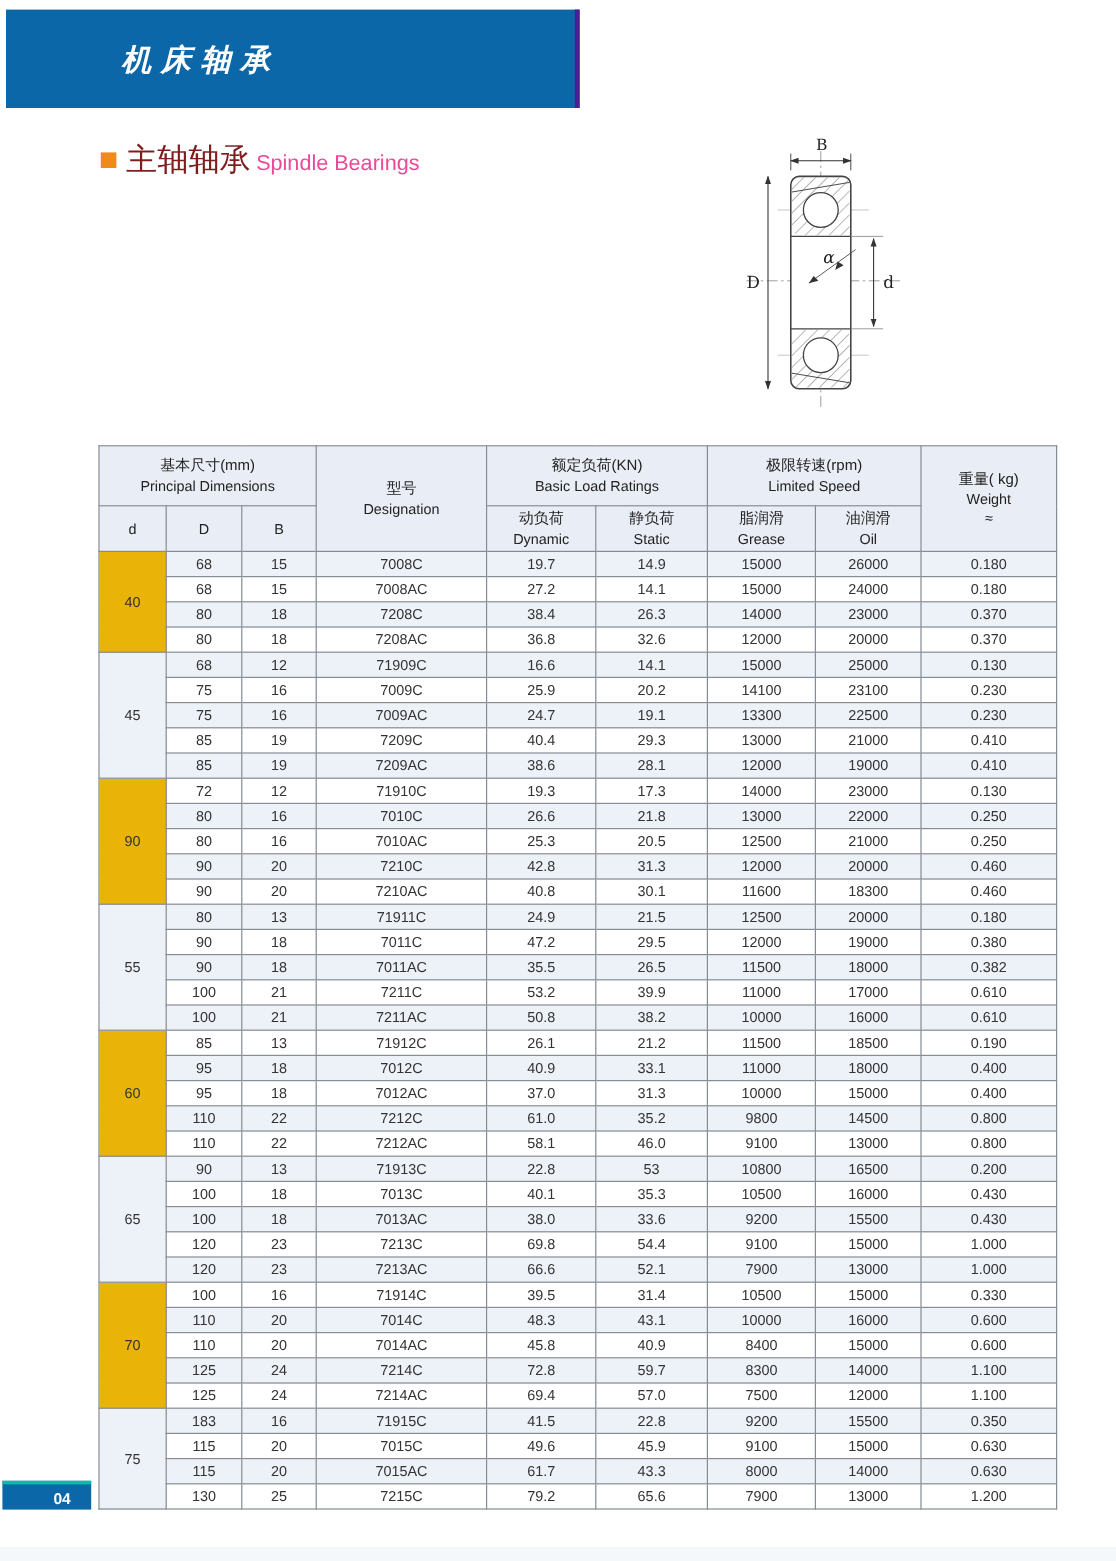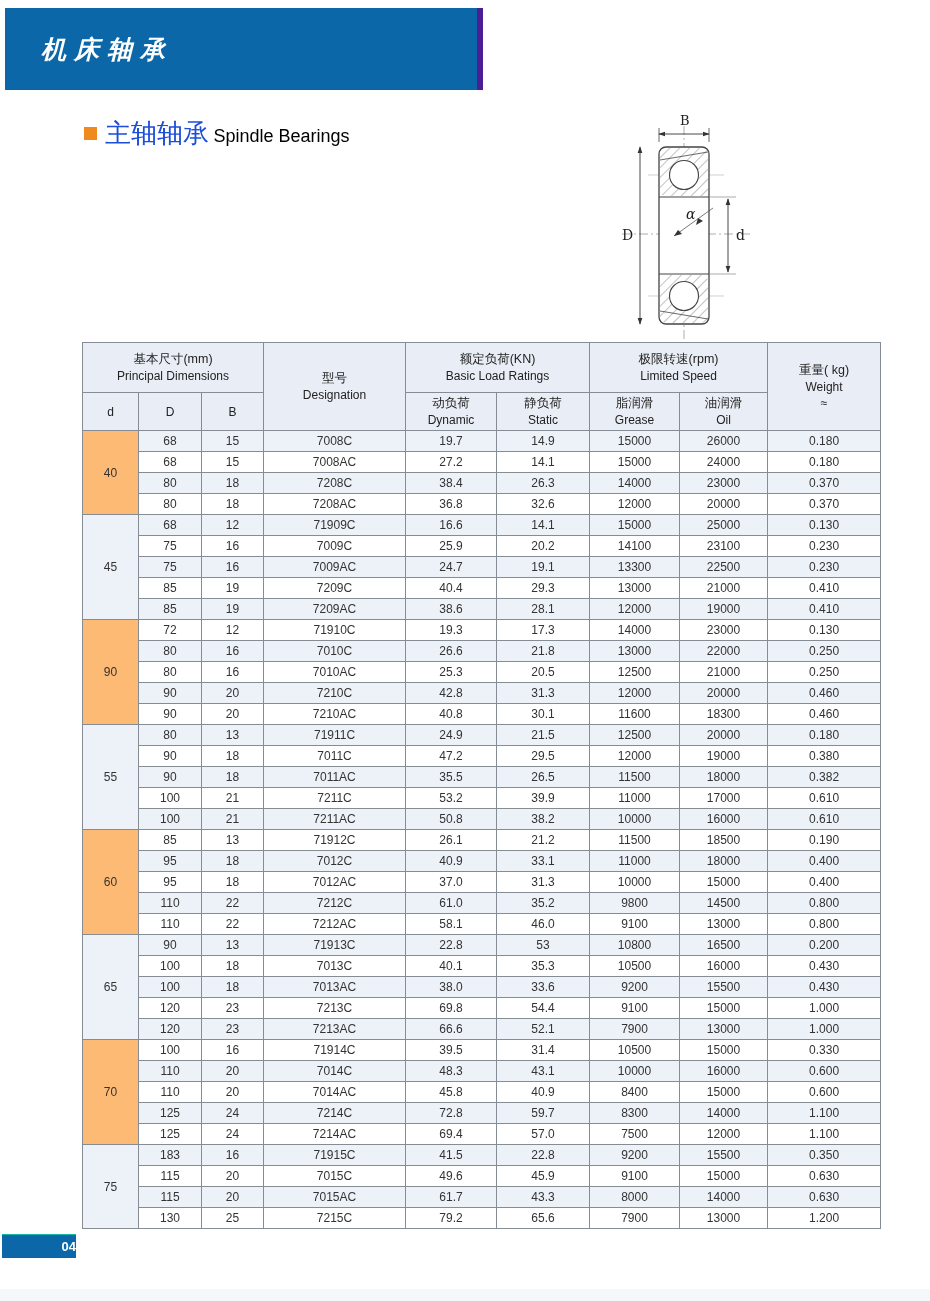--- a/index.html
+++ b/index.html
@@ -10,67 +10,67 @@
     font-family:"Liberation Sans", sans-serif;
     color:#333;
     overflow:hidden;
   }
 
   
   .banner {
     position:absolute; left:5px; top:8px; width:478px; height:82px;
     background:#0b67a8;
     display:flex; align-items:center;
-    padding-left:36px;
-    border-right:6px solid #4c1d95;
+    padding-left:96px;
+    border-right:4px solid #4c1d95;
   }
   .banner-title {
     color:#fff; font-size:25px; font-weight:bold; font-style:italic;
     letter-spacing:8px;
   }
 
   
   .section { position:absolute; left:84px; top:118px; display:flex; }
   .bullet { width:13px; height:13px; background:#f08a1d; margin-top:9px; margin-right:8px; flex:0 0 auto; }
-  .section-titles .zh { font-size:26px; color:#1d4ed8; line-height:31px;text-align:right; }
-  .section-titles .en { font-size:18px; color:#000000; line-height:24px; margin-top:4px; }
+  .section-titles .zh { font-size:26px; color:#7f1d1d; line-height:31px;text-align:right; }
+  .section-titles .en { font-size:18px; color:#ec4899; line-height:24px; margin-top:4px; }
 
   
   .diagram { position:absolute; left:616px; top:112px; }
 
   
   table.spec {
-    position:absolute; left:82px; top:342px; width:798px;
+    position:absolute; left:82px; top:371px; width:798px;
     border-collapse:collapse; table-layout:fixed;
     font-size:12px;
     padding-left:20px;
   }
   table.spec th, table.spec td {
     border:1px solid #858c94;
     text-align:center; vertical-align:middle;
     padding:0;
   }
   table.spec thead th {
     background:#e9edf5; font-weight:normal; color:#222;
   }
   table.spec thead tr.h1 th { height:50px; }
   table.spec thead tr.h2 th { height:38px; }
   .th-zh { display:block; font-size:12.5px; line-height:17px; }
   .th-en { display:block; font-size:12px; line-height:16px; color:#222; }
   table.spec tbody td { height:20.4px; line-height:20px; color:#333; background:#fff; }
   table.spec tbody tr.alt td { background:#edf1f8; }
   table.spec tbody td.dcell { background:#fff; }
-  table.spec tbody td.dcell.galt { background:#fdba74; }
+  table.spec tbody td.dcell.galt { background:#eab308; }
 
   
   .page-badge {
     position:absolute; left:2px; top:1234px; width:74px; height:24px;
     background:#0b67a8; color:#fff; font-size:13px; font-weight:bold;
-    line-height:24px; text-align:right; padding-right:0;
-    border-top:1px solid #14b8a6;
+    line-height:24px; text-align:right; padding-right:17px;
+    border-top:3px solid #14b8a6;
   }
   .bottom-strip {
     position:absolute; left:0; bottom:0; width:930px; height:12px;
     background:#f5f8fb;
   }
 </style>
 </head>
 <body>
 
 <div class="banner">

